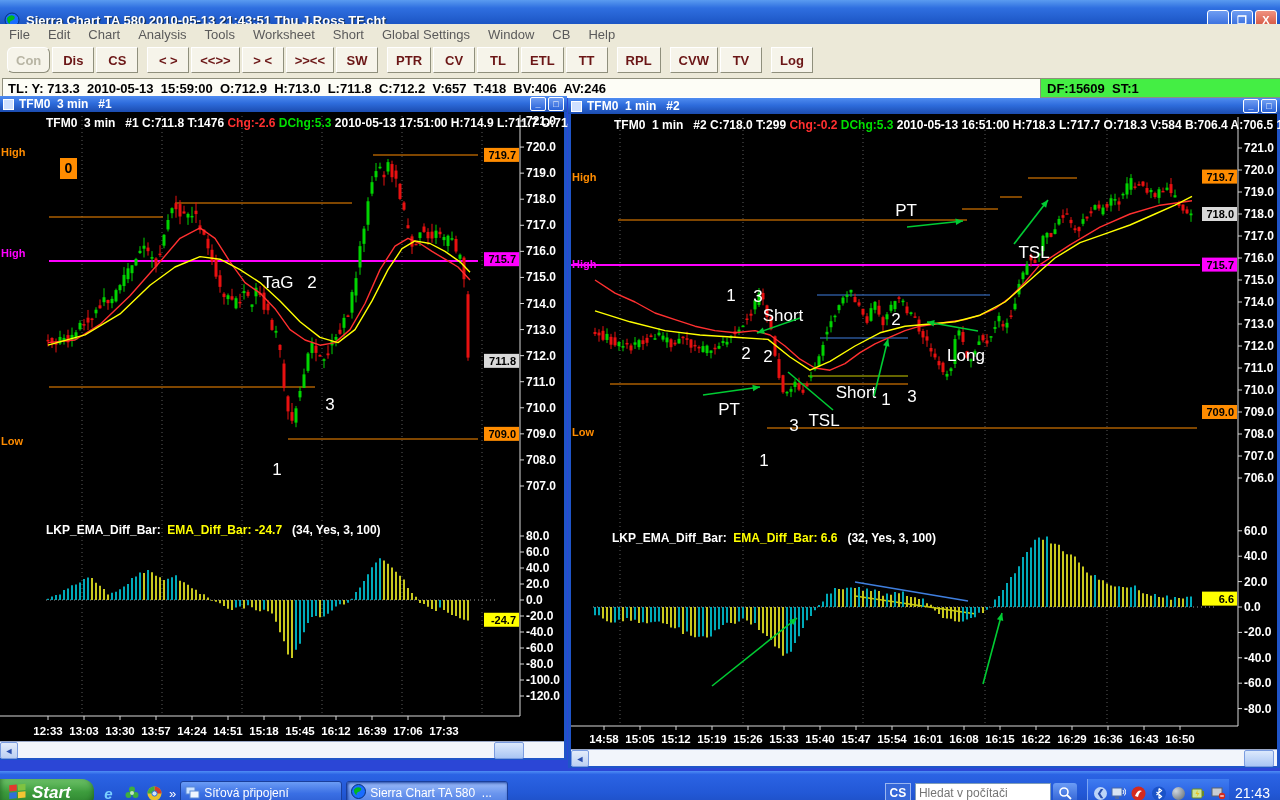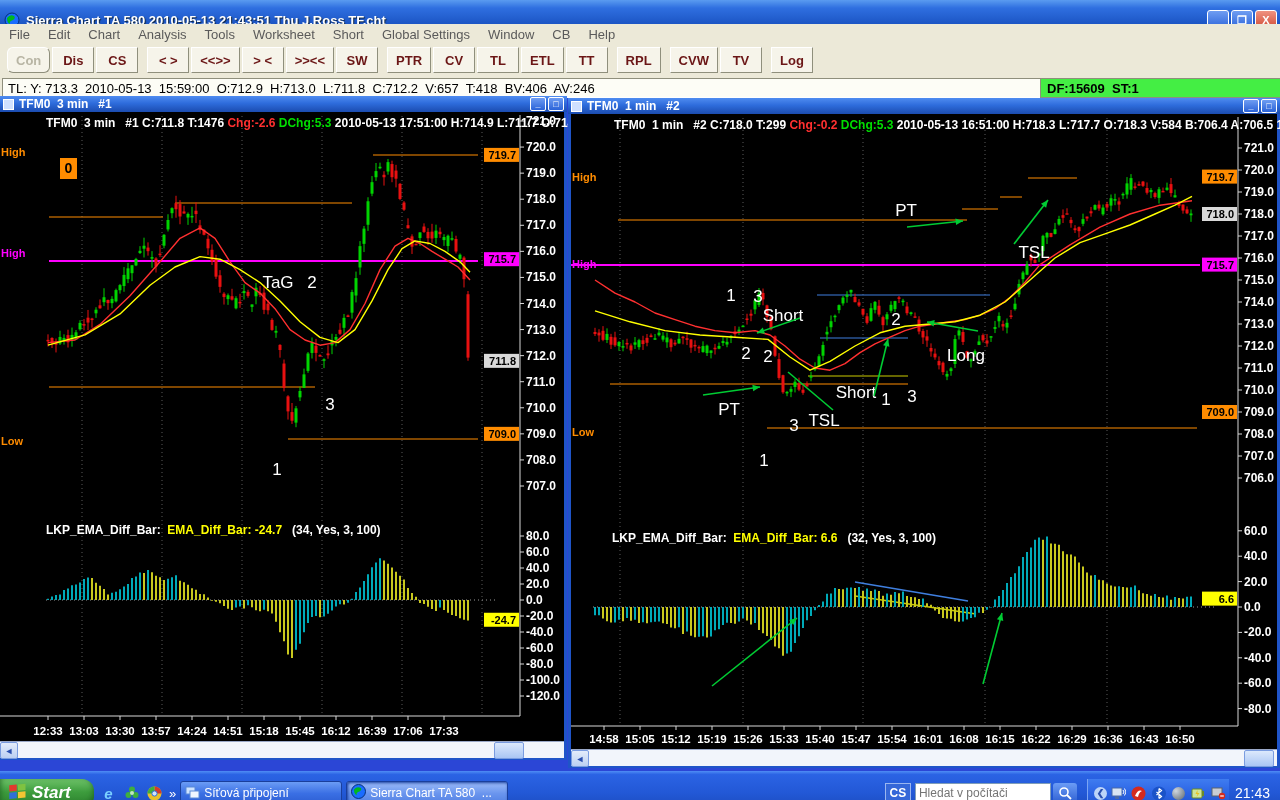--- a/index.html
+++ b/index.html
@@ -21,21 +21,21 @@
   .menu-item{padding:10px 9px;color:#5a5a5a;font-size:13px;}
   #toolbar{left:0;top:44px;width:1280px;height:32px;background:#ece9d8;display:flex;align-items:center;}
   .tb-group{display:flex;margin-left:7px;}
   .tb-btn{min-width:24px;padding:2px 8px;height:20px;margin-right:2px;background:#f6f4ea;
     border-top:1px solid #fff;border-left:1px solid #fff;border-right:1px solid #8f8f7c;border-bottom:1px solid #8f8f7c;
     color:#6b1616;font-weight:700;font-size:13px;display:flex;align-items:center;justify-content:center;}
   .tb-btn.disabled{color:#b8b5a4;border-radius:6px;}
   #statusbar{left:0;top:76px;width:1280px;height:22px;background:#ece9d8;}
   #status-left{left:2px;top:78px;width:1034px;height:18px;background:#fdfdf6;
     border:1px solid #8f8f7c;border-right-color:#fff;border-bottom-color:#fff;
-    font-size:13px;font-weight:400;color:#000;display:flex;align-items:center;padding-left:5px;}
+    font-size:13px;font-weight:700;color:#000;display:flex;align-items:center;padding-left:5px;}
   #status-right{left:1040px;top:78px;width:236px;height:18px;background:#44ee44;
     border:1px solid #8f8f7c;font-size:13px;font-weight:700;color:#000;display:flex;align-items:center;padding-left:6px;}
   
   .chart-title{height:16px;background:linear-gradient(180deg,#4f8cf0 0%,#2e6cdc 45%,#1b4cb0 100%);
     color:#fff;font-size:12px;font-weight:700;display:flex;align-items:center;}
   .chart-title .icon-box{width:9px;height:9px;border:1px solid #fff;background:#cfe0ff;margin:0 5px 0 3px;}
   .cwbtn{width:14px;height:12px;border:1px solid #fff;border-radius:2px;margin-left:2px;
     background:linear-gradient(180deg,#6f9df2,#2b63d8);color:#fff;font-size:9px;font-weight:700;
     display:flex;align-items:center;justify-content:center;line-height:9px;}
   .infoline{position:absolute;font-size:12px;font-weight:700;white-space:pre;}

